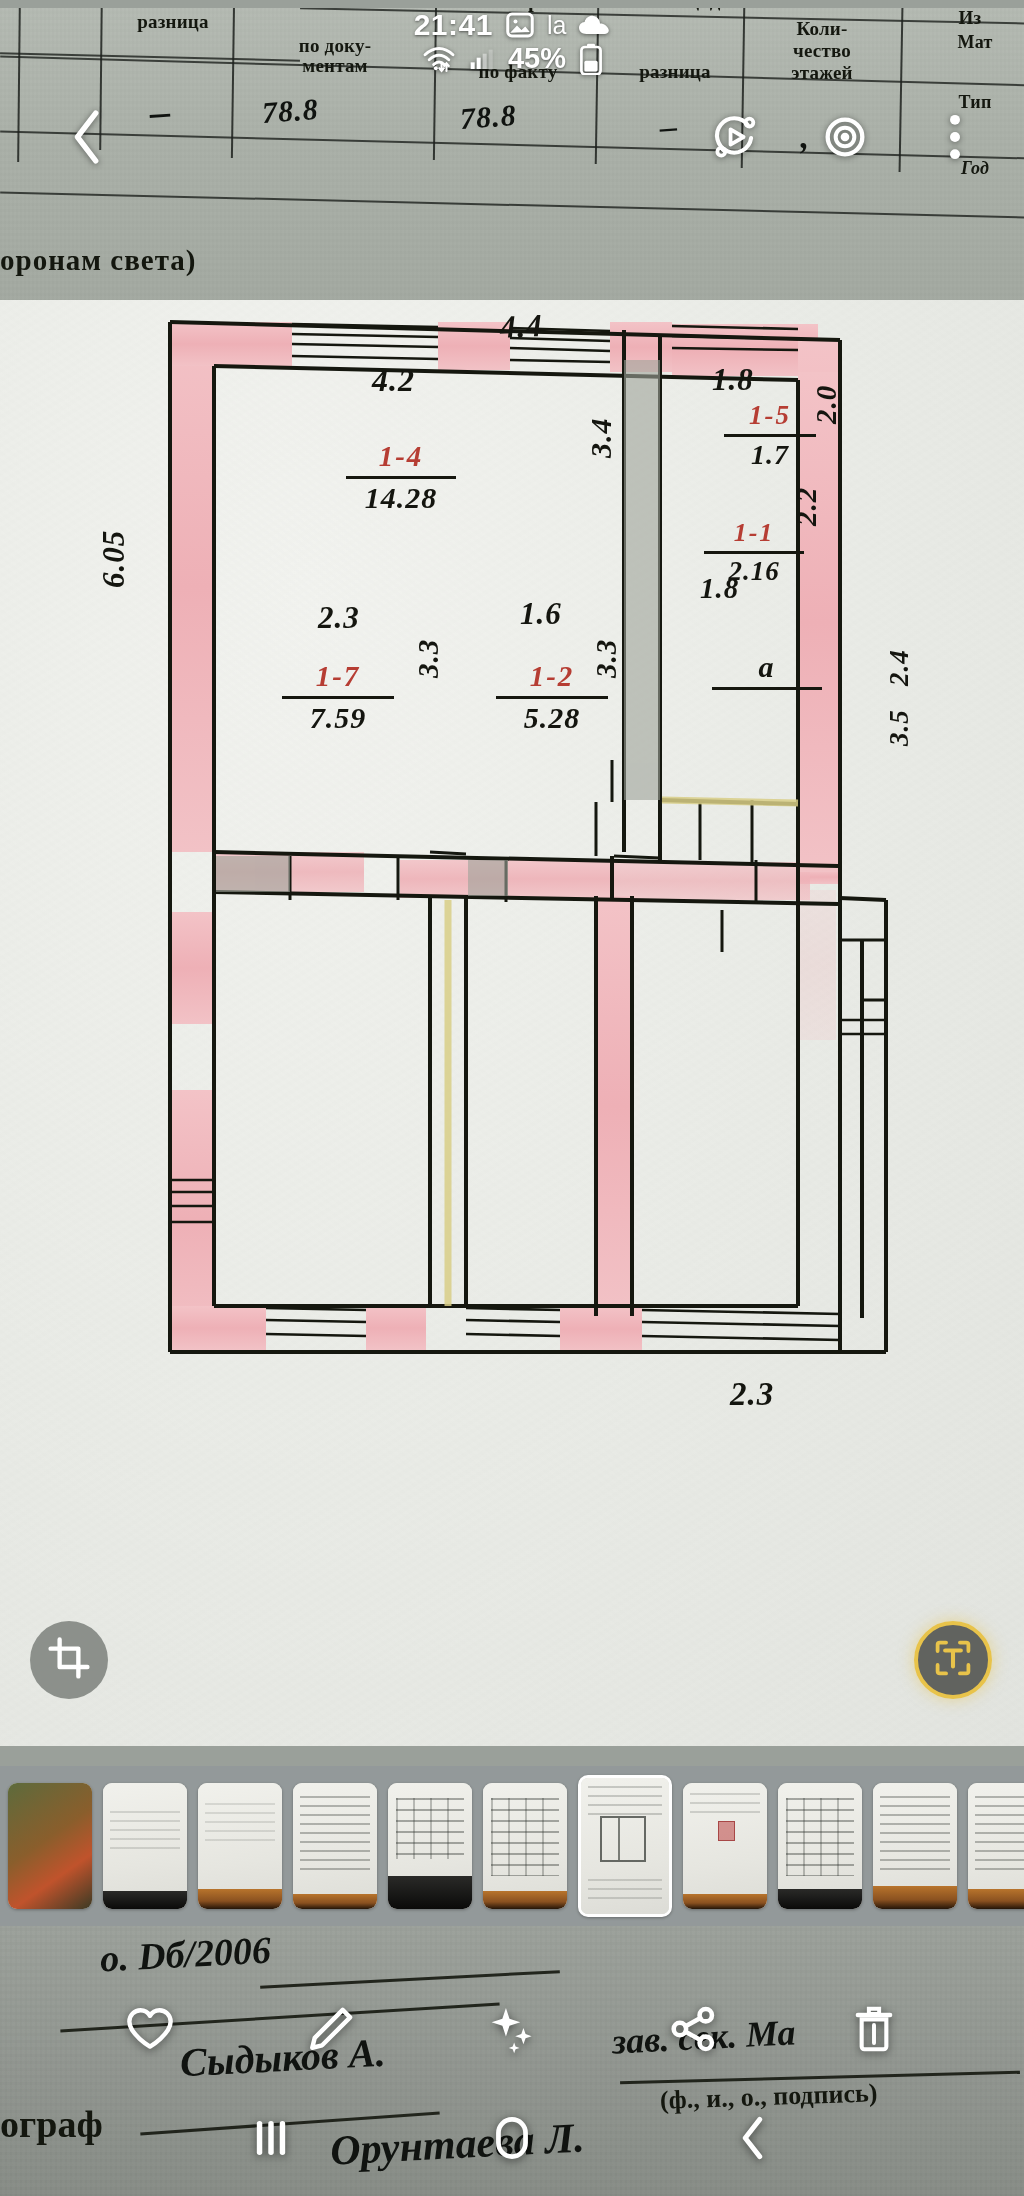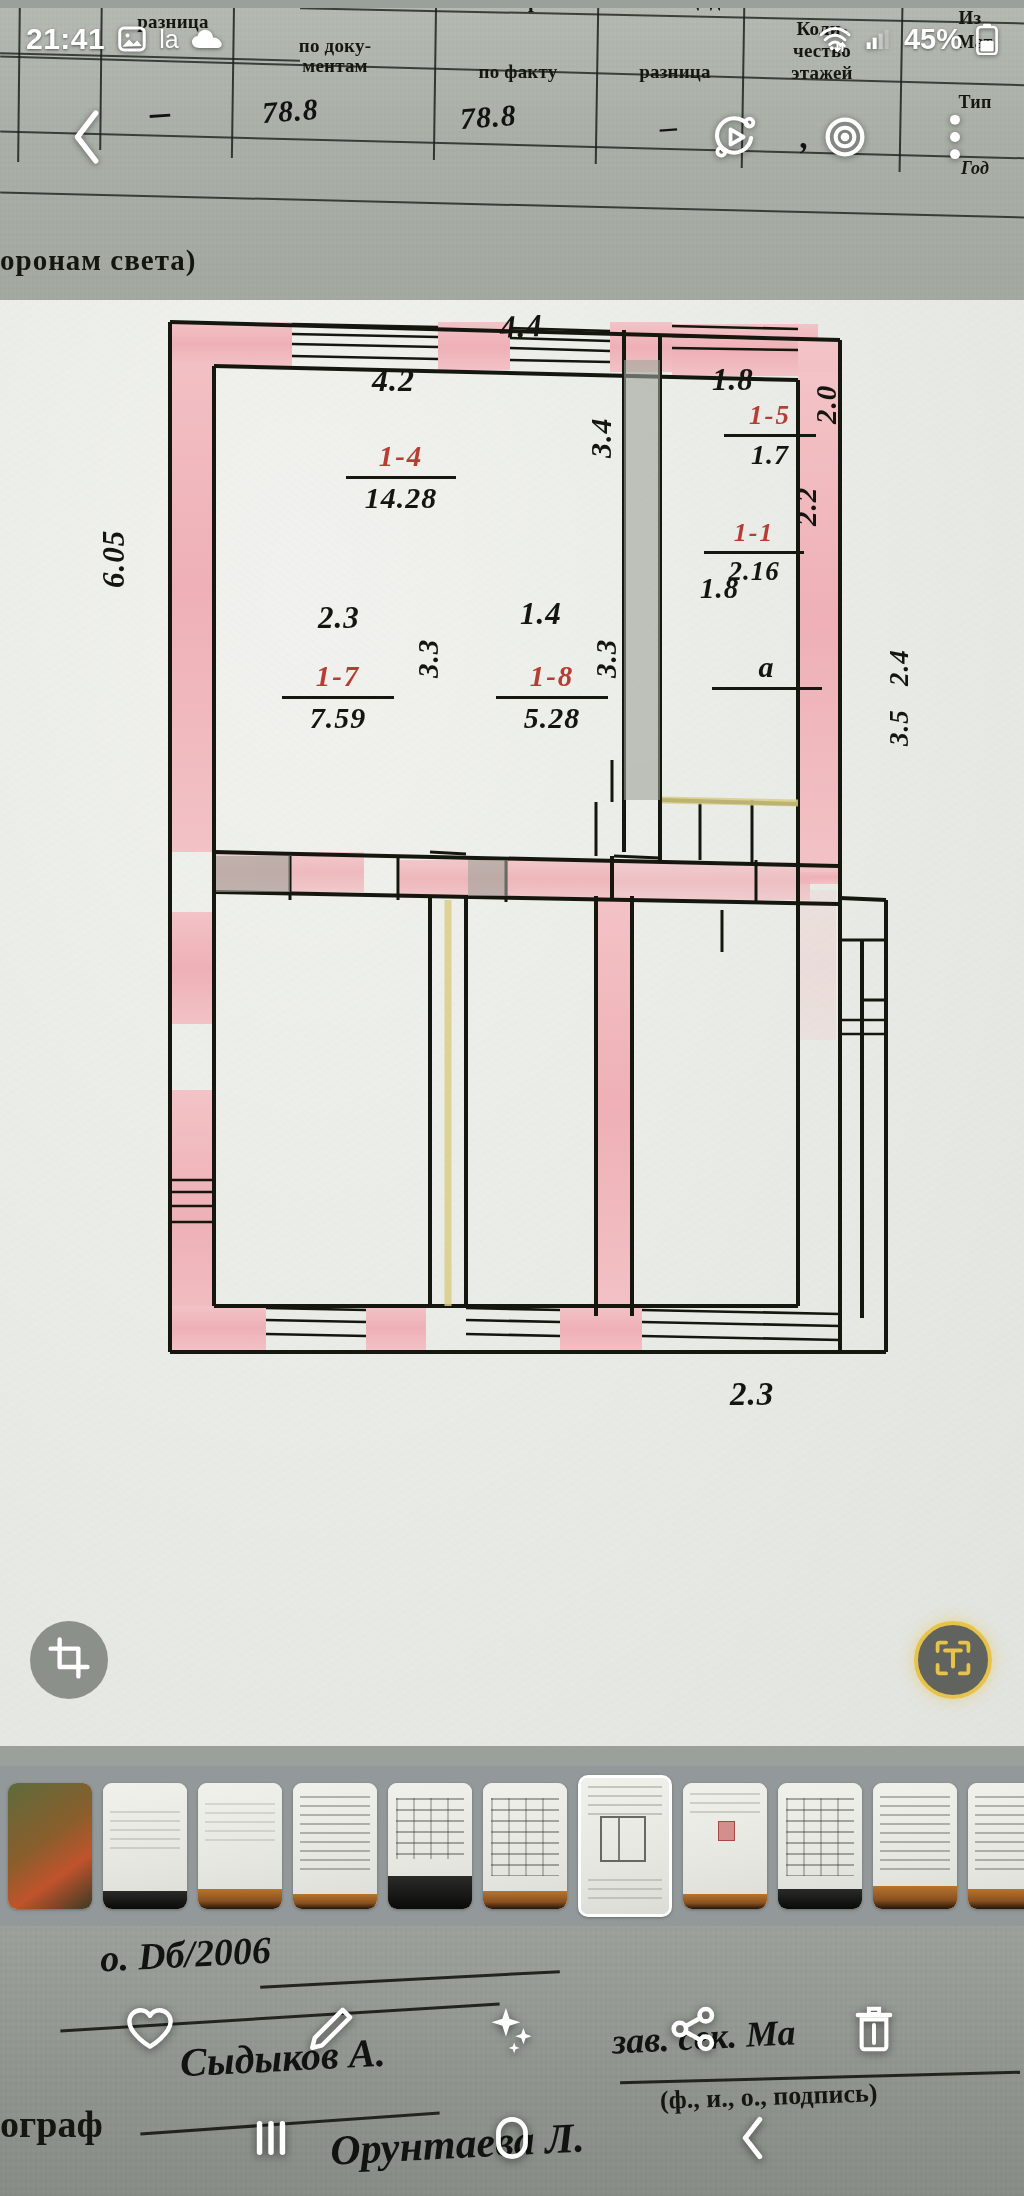--- a/index.html
+++ b/index.html
@@ -36,21 +36,21 @@
   .tbl .handw {
     position:absolute; color:#101310; font-family:"Liberation Serif", serif;
     font-style:italic; font-size:30px; font-weight:700; letter-spacing:1px;
     transform:rotate(-4deg);
   }
 
   
   .statusbar {
     position:absolute; left:0; top:0; width:1024px; height:62px;
     display:flex; align-items:center; justify-content:space-between;
-    padding:0 26px; z-index:40; color:#fff;
+    padding:0 26px; z-index:40; color:#fff;flex-direction:column;
   }
   .sb-left { display:flex; align-items:center; gap:12px; }
   .sb-right { display:flex; align-items:center; gap:14px; }
   .sb-clock { font-size:30px; font-weight:700; letter-spacing:.5px;
     text-shadow:0 1px 3px rgba(0,0,0,.55); }
   .sb-text { font-size:25px; font-weight:500; text-shadow:0 1px 3px rgba(0,0,0,.55); }
   .sb-batt-pct { font-size:29px; font-weight:700; text-shadow:0 1px 3px rgba(0,0,0,.55); }
   .icon-sb { filter:drop-shadow(0 1px 2px rgba(0,0,0,.5)); display:block; }
 
   
@@ -431,21 +431,21 @@
 
       <span class="pl-txt" style="left:712px; top:62px; font-size:31px;">1.8</span>
 
       <span class="pl-txt" style="left:96px; top:288px; font-size:31px; transform:rotate(-90deg); transform-origin:left top;">6.05</span>
 
       <span class="pl-txt" style="left:584px; top:158px; font-size:30px; transform:rotate(-90deg); transform-origin:left top;">3.4</span>
       <span class="pl-txt" style="left:810px; top:124px; font-size:29px; transform:rotate(-90deg); transform-origin:left top;">2.0</span>
       <span class="pl-txt" style="left:790px; top:226px; font-size:29px; transform:rotate(-90deg); transform-origin:left top;">2.2</span>
       <span class="pl-txt" style="left:700px; top:272px; font-size:29px;">1.8</span>
       <span class="pl-txt" style="left:318px; top:300px; font-size:31px;">2.3</span>
-      <span class="pl-txt" style="left:520px; top:296px; font-size:31px;">1.4</span>
+      <span class="pl-txt" style="left:520px; top:296px; font-size:31px;">1.6</span>
       <span class="pl-txt" style="left:412px; top:378px; font-size:29px; transform:rotate(-90deg); transform-origin:left top;">3.3</span>
       <span class="pl-txt" style="left:590px; top:378px; font-size:29px; transform:rotate(-90deg); transform-origin:left top;">3.3</span>
       <span class="pl-txt" style="left:884px; top:386px; font-size:27px; transform:rotate(-90deg); transform-origin:left top;">2.4</span>
       <span class="pl-txt" style="left:884px; top:446px; font-size:27px; transform:rotate(-90deg); transform-origin:left top;">3.5</span>
 
       <span class="pl-txt" style="left:730px; top:1076px; font-size:33px;">2.3</span>
 
       <div class="pl-txt pl-room" style="left:346px; top:140px; width:110px;">
         <span class="rnum">1-4</span>
         <span class="rbar"></span>
@@ -464,21 +464,21 @@
         <span class="rarea" style="font-size:27px;">2.16</span>
       </div>
 
       <div class="pl-txt pl-room" style="left:282px; top:360px; width:112px;">
         <span class="rnum">1-7</span>
         <span class="rbar"></span>
         <span class="rarea">7.59</span>
       </div>
 
       <div class="pl-txt pl-room" style="left:496px; top:360px; width:112px;">
-        <span class="rnum">1-8</span>
+        <span class="rnum">1-2</span>
         <span class="rbar"></span>
         <span class="rarea">5.28</span>
       </div>
 
       <div class="pl-txt pl-room" style="left:712px; top:350px; width:110px;">
         <span class="rnum" style="color:#14150f; font-size:30px;">a</span>
         <span class="rbar"></span>
       </div>
     </div>
   </div>

